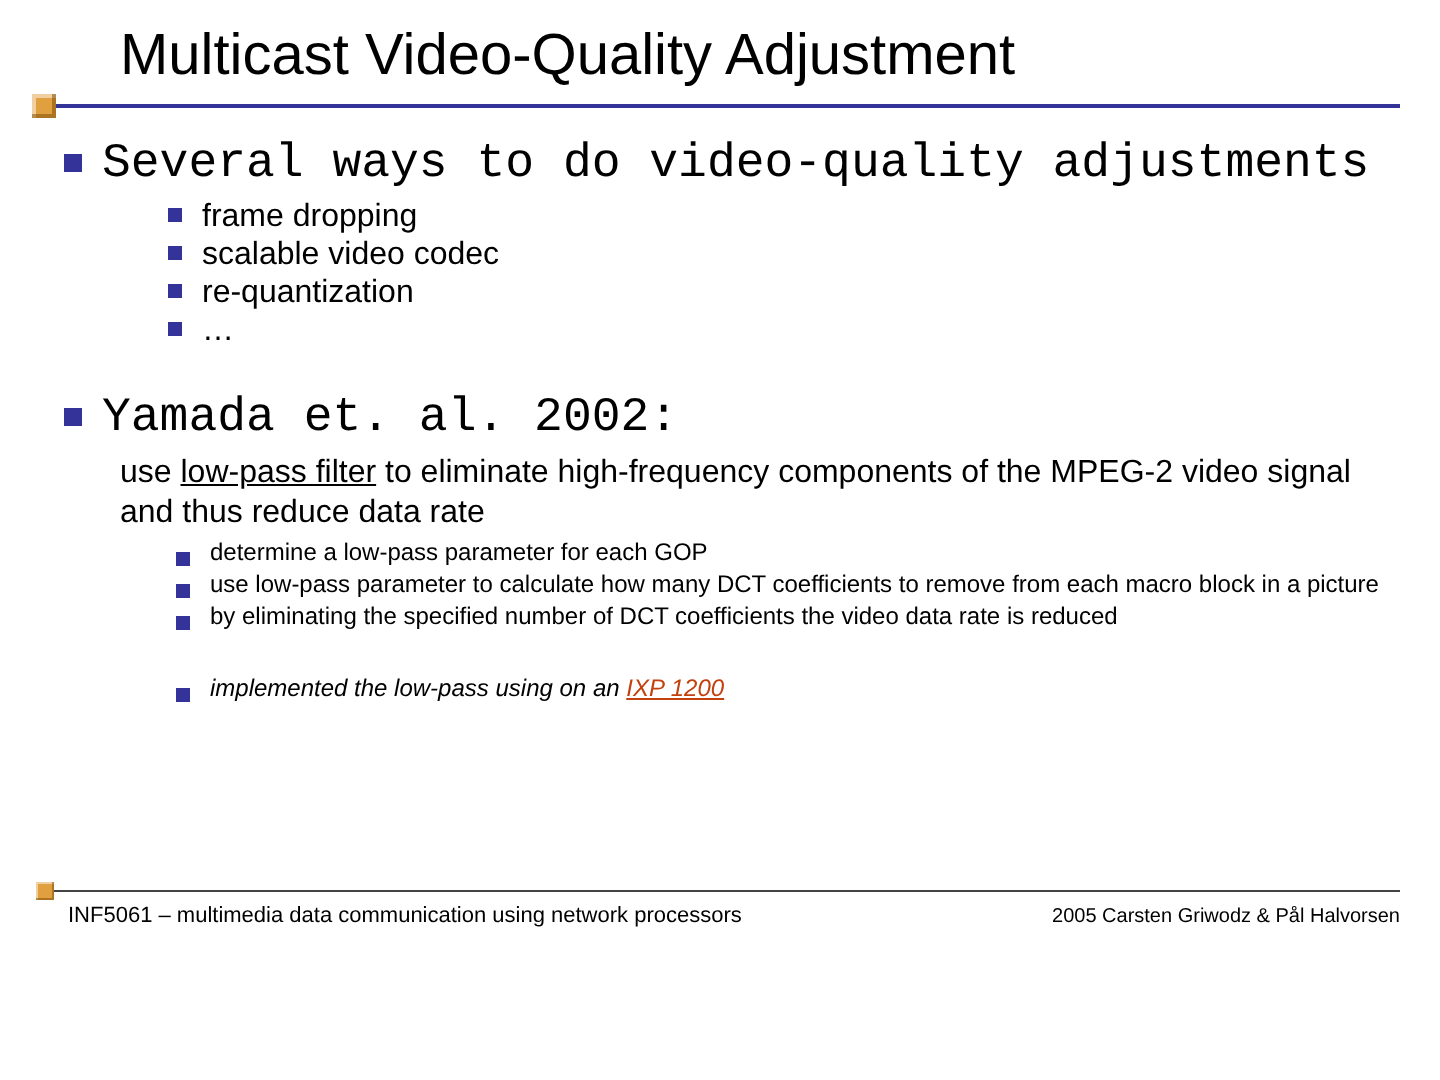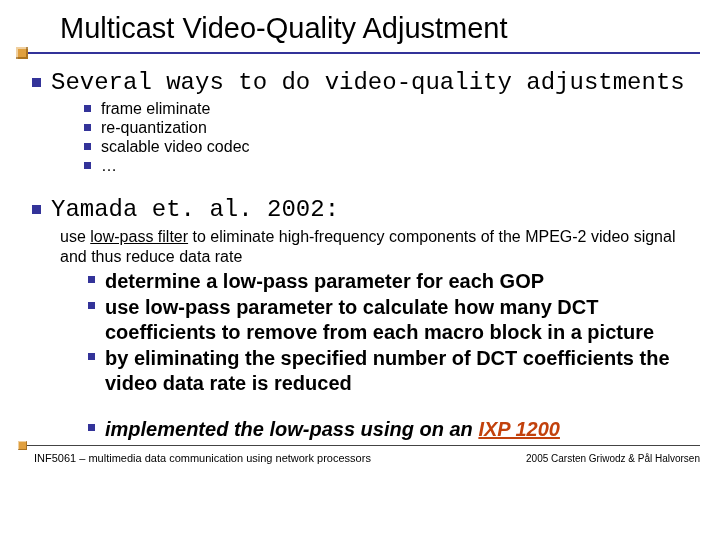--- a/index.html
+++ b/index.html
@@ -75,24 +75,23 @@
     margin-right: 10px;
     vertical-align: 2px;
   }
   .yamada-intro {
     font-size: 16px;
     margin-left: 28px;
     margin-top: 2px;
     line-height: 1.25;
   }
   .yamada-sub {
-    font-size: 20px;
+    font-size: 12px;
     margin-left: 56px;
     margin-top: 2px;
-    font-weight: bold;
   }
   .yamada-sub .item {
     margin: 1px 0;
     display: flex;
     align-items: flex-start;
     line-height: 1.25;
   }
   .yamada-sub .bullet {
     flex: 0 0 auto;
     width: 7px;
@@ -152,23 +151,23 @@
     <div class="title-underline"></div>
     <div class="title-square"></div>
   </div>
 
   <div class="body">
 
     <div class="lvl1">
       <span class="bullet"></span><span>Several ways to do video-quality adjustments</span>
     </div>
     <div class="lvl2">
-      <div class="item"><span class="bullet"></span><span>frame eliminate</span></div>
+      <div class="item"><span class="bullet"></span><span>frame dropping</span></div>
+      <div class="item"><span class="bullet"></span><span>scalable video codec</span></div>
       <div class="item"><span class="bullet"></span><span>re-quantization</span></div>
-      <div class="item"><span class="bullet"></span><span>scalable video codec</span></div>
       <div class="item"><span class="bullet"></span><span>…</span></div>
     </div>
 
     <div style="height:14px"></div>
 
     <div class="lvl1">
       <span class="bullet"></span><span>Yamada et. al. 2002:</span>
     </div>
     <div class="yamada-intro">
       <span>use </span><span class="lowpass">low-pass filter</span><span> to eliminate high-frequency components of the MPEG-2 video signal and thus reduce data rate</span>

